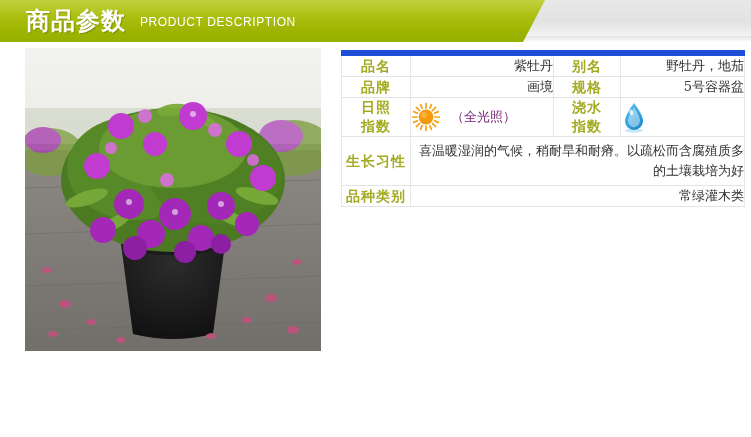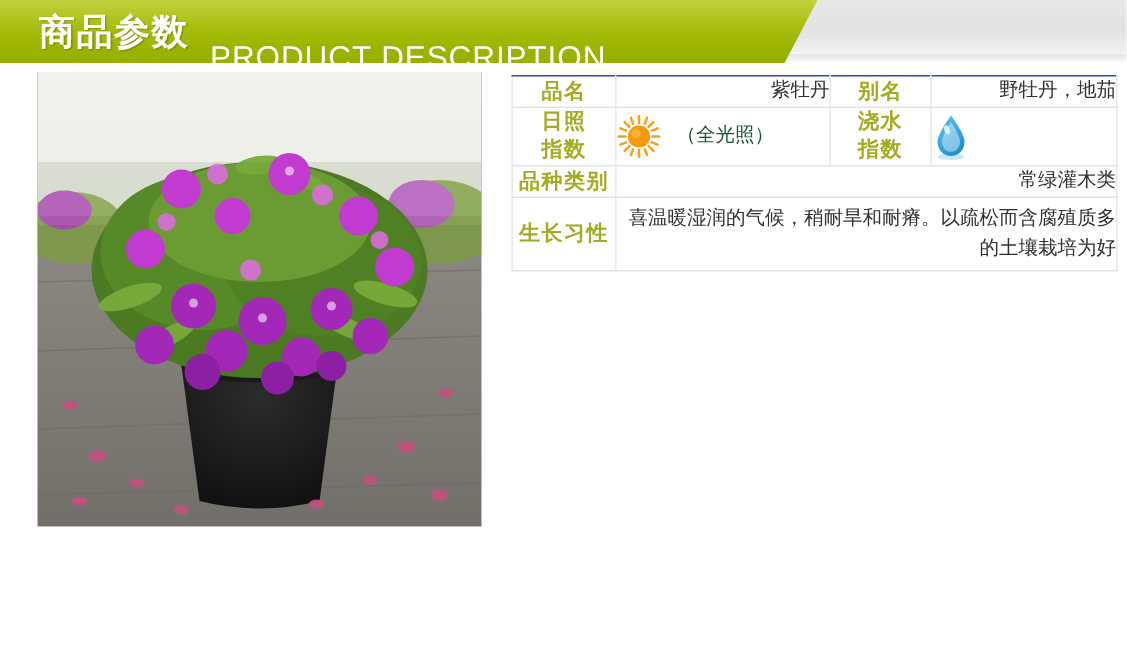--- a/index.html
+++ b/index.html
@@ -35,24 +35,23 @@
   }
   .header-title-cn{
     position:absolute;left:26px;top:6px;
     font-family:"DejaVu Sans","Liberation Sans",sans-serif;
     font-size:24px;font-weight:bold;color:#ffffff;letter-spacing:1px;
     text-shadow:1px 1px 1px rgba(0,0,0,0.22);
     line-height:30px;
   }
   .header-title-en{
     position:absolute;left:140px;top:12px;
-    font-size:21px;color:#ffffff;letter-spacing:0.6px;
+    font-size:12px;color:#ffffff;letter-spacing:0.6px;
     font-family:"Liberation Sans",sans-serif;
     line-height:20px;
-    margin-top:17px;
   }
 
   
   .photo{
     position:absolute;left:25px;top:48px;width:296px;height:303px;
     overflow:hidden;background:#8e8a84;
   }
   .photo svg{display:block;width:296px;height:303px;}
 
   
@@ -62,21 +61,21 @@
     table-layout:fixed;
   }
   .spec-table td{
     border-top:1px solid #e3e3e3;
     border-bottom:1px solid #e3e3e3;
     border-left:1px solid #e8e8e8;
     border-right:1px solid #e8e8e8;
     padding:0;vertical-align:middle;
     background:#ffffff;
   }
-  .spec-table tr:first-child td{border-top:1px solid #1d4ed8;}
+  .spec-table tr:first-child td{border-top:6px solid #1d4ed8;}
   .lbl{
     text-align:center;
     font-family:"DejaVu Sans","Liberation Sans",sans-serif;
     font-size:14px;font-weight:bold;color:#a3ab21;
     letter-spacing:1px;
     line-height:19px;
     padding:4px 2px;
   }
   .val{
     font-family:"DejaVu Serif","Liberation Serif",serif;
@@ -85,21 +84,21 @@
     line-height:20px;
     text-align:right;
   }
   .icon-cell{
     padding:2px 4px 2px 10px;
     line-height:0;
   }
   .sun-row{display:flex;align-items:center;gap:10px;}
   .sun-label{
     font-family:"DejaVu Serif","Liberation Serif",serif;
-    font-size:13px;color:#14532d;line-height:20px;
+    font-size:13px;color:#701a75;line-height:20px;
   }
 
   
   .botbar{position:absolute;left:0;top:355px;width:751px;height:82px;}
 </style>
 </head>
 <body>
 
 <div class="page">
 
@@ -218,20 +217,26 @@
     </svg>
   </div>
 
   <table class="spec-table">
     <tbody>
       <tr>
         <td class="lbl" style="width:68px">品名</td>
         <td class="val" style="width:142px">紫牡丹</td>
         <td class="lbl" style="width:66px">别名</td>
         <td class="val" style="width:123px">野牡丹，地茄</td>
+      </tr>
+      <tr>
+        <td class="lbl">品牌</td>
+        <td class="val">画境</td>
+        <td class="lbl">规格</td>
+        <td class="val">5号容器盆</td>
       </tr>
       <tr>
         <td class="lbl">
           <div>日照</div>
           <div>指数</div>
         </td>
         <td class="icon-cell">
           <div class="sun-row">
             <span>
               <svg width="30" height="30" viewBox="0 0 30 30" xmlns="http://www.w3.org/2000/svg">
@@ -276,27 +281,27 @@
               </defs>
               <ellipse cx="13" cy="29.5" rx="9" ry="2.2" fill="#9bd6f0" opacity="0.55"></ellipse>
               <path d="M13 2 C13 2 4 14 4 19.6 C4 24.8 8.1 29 13 29 C17.9 29 22 24.8 22 19.6 C22 14 13 2 13 2 Z" fill="url(#dropG)"></path>
               <path d="M13 6.5 C13 6.5 7 15 7 19.6 C7 23.3 9.7 26.2 13 26.2 C16.3 26.2 19 23.3 19 19.6 C19 15 13 6.5 13 6.5 Z" fill="#ffffff" opacity="0.42"></path>
               <ellipse cx="10.3" cy="11.5" rx="1.8" ry="3" fill="#ffffff" opacity="0.75" transform="rotate(-18 10.3 11.5)"></ellipse>
             </svg>
           </span>
         </td>
       </tr>
       <tr>
+        <td class="lbl">生长习性</td>
+        <td class="val" colspan="3" style="height:48px">喜温暖湿润的气候，稍耐旱和耐瘠。以疏松而含腐殖质多的土壤栽培为好</td>
+      </tr>
+      <tr>
         <td class="lbl">品种类别</td>
         <td class="val" colspan="3">常绿灌木类</td>
       </tr>
-      <tr>
-        <td class="lbl">生长习性</td>
-        <td class="val" colspan="3" style="height:48px">喜温暖湿润的气候，稍耐旱和耐瘠。以疏松而含腐殖质多的土壤栽培为好</td>
-      </tr>
     </tbody>
   </table>
 
   <div class="botbar">
     
     
     
     
 
     

